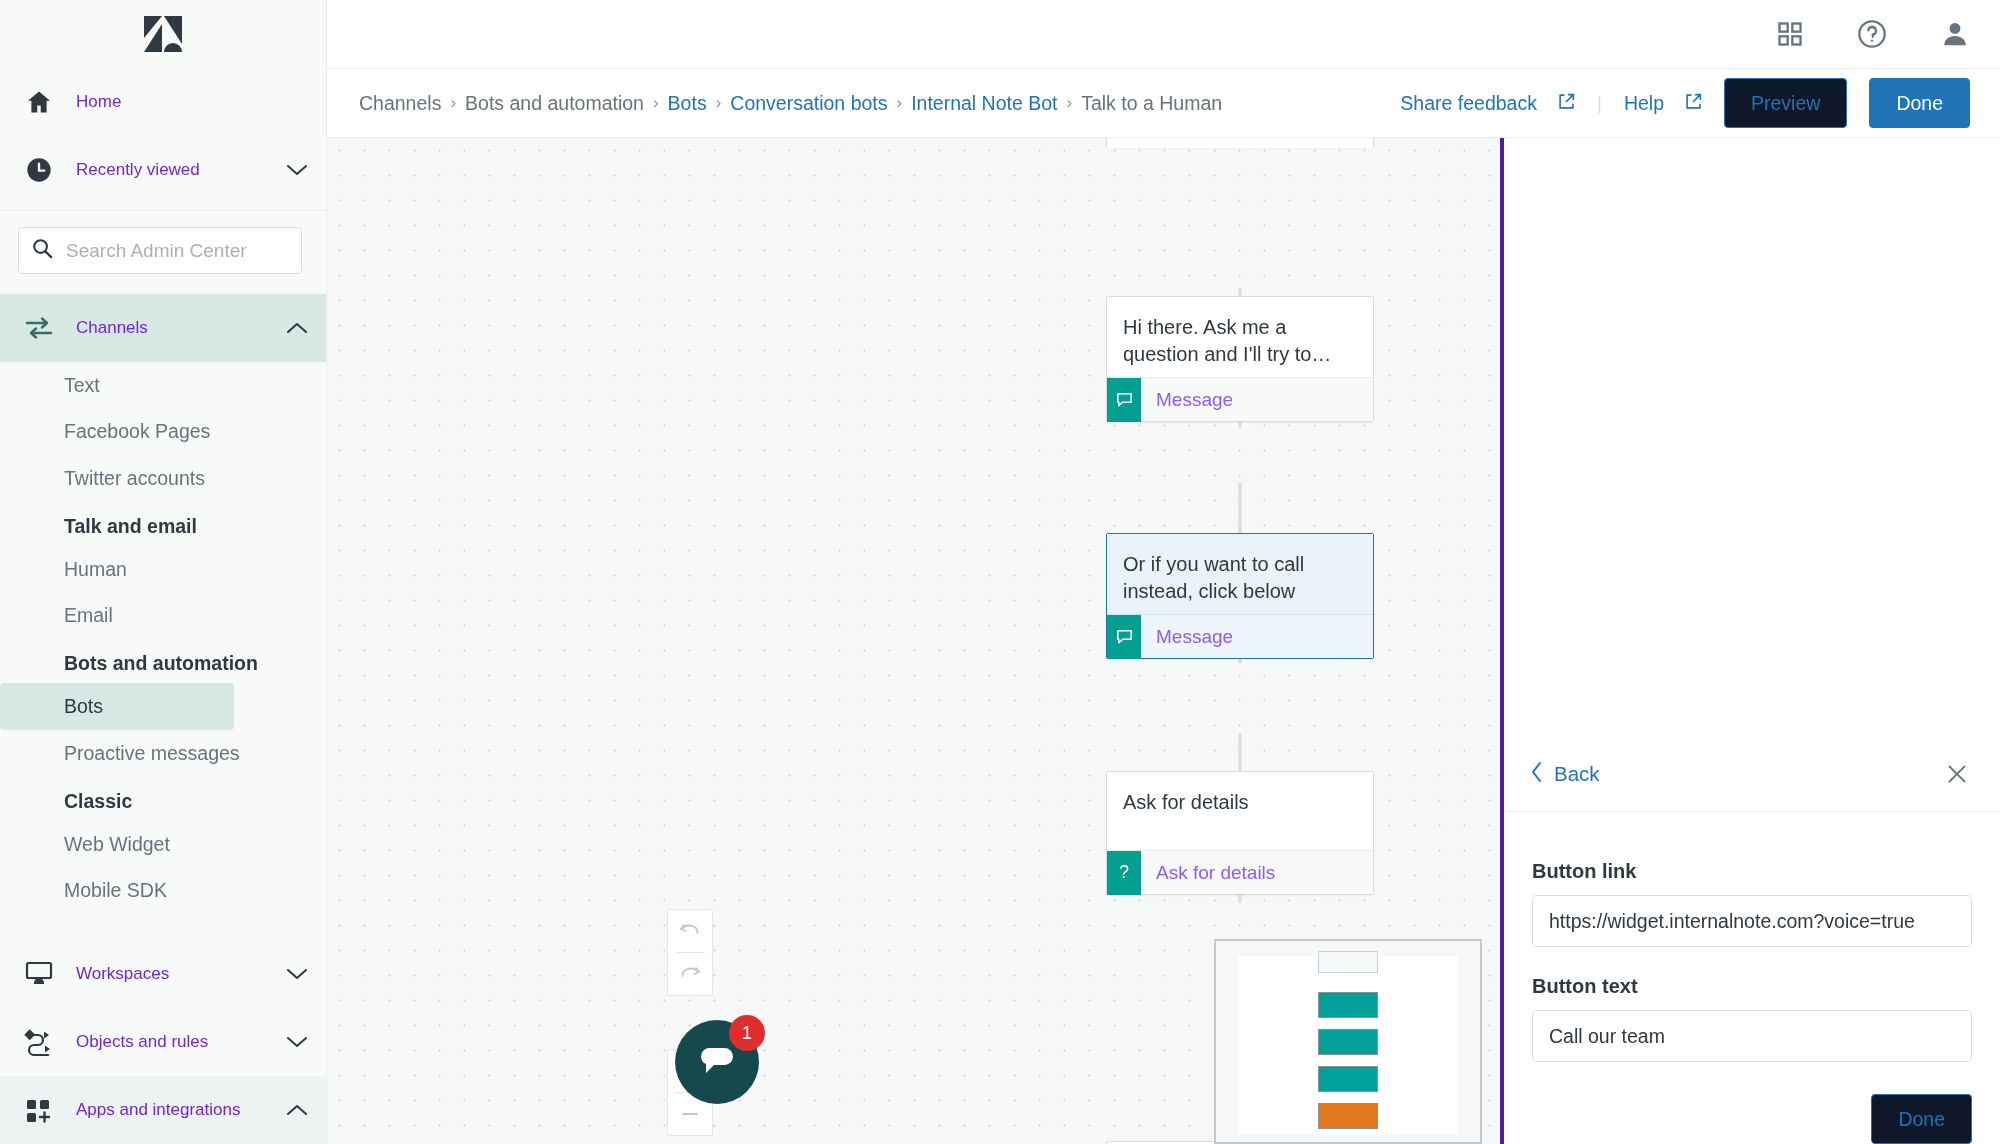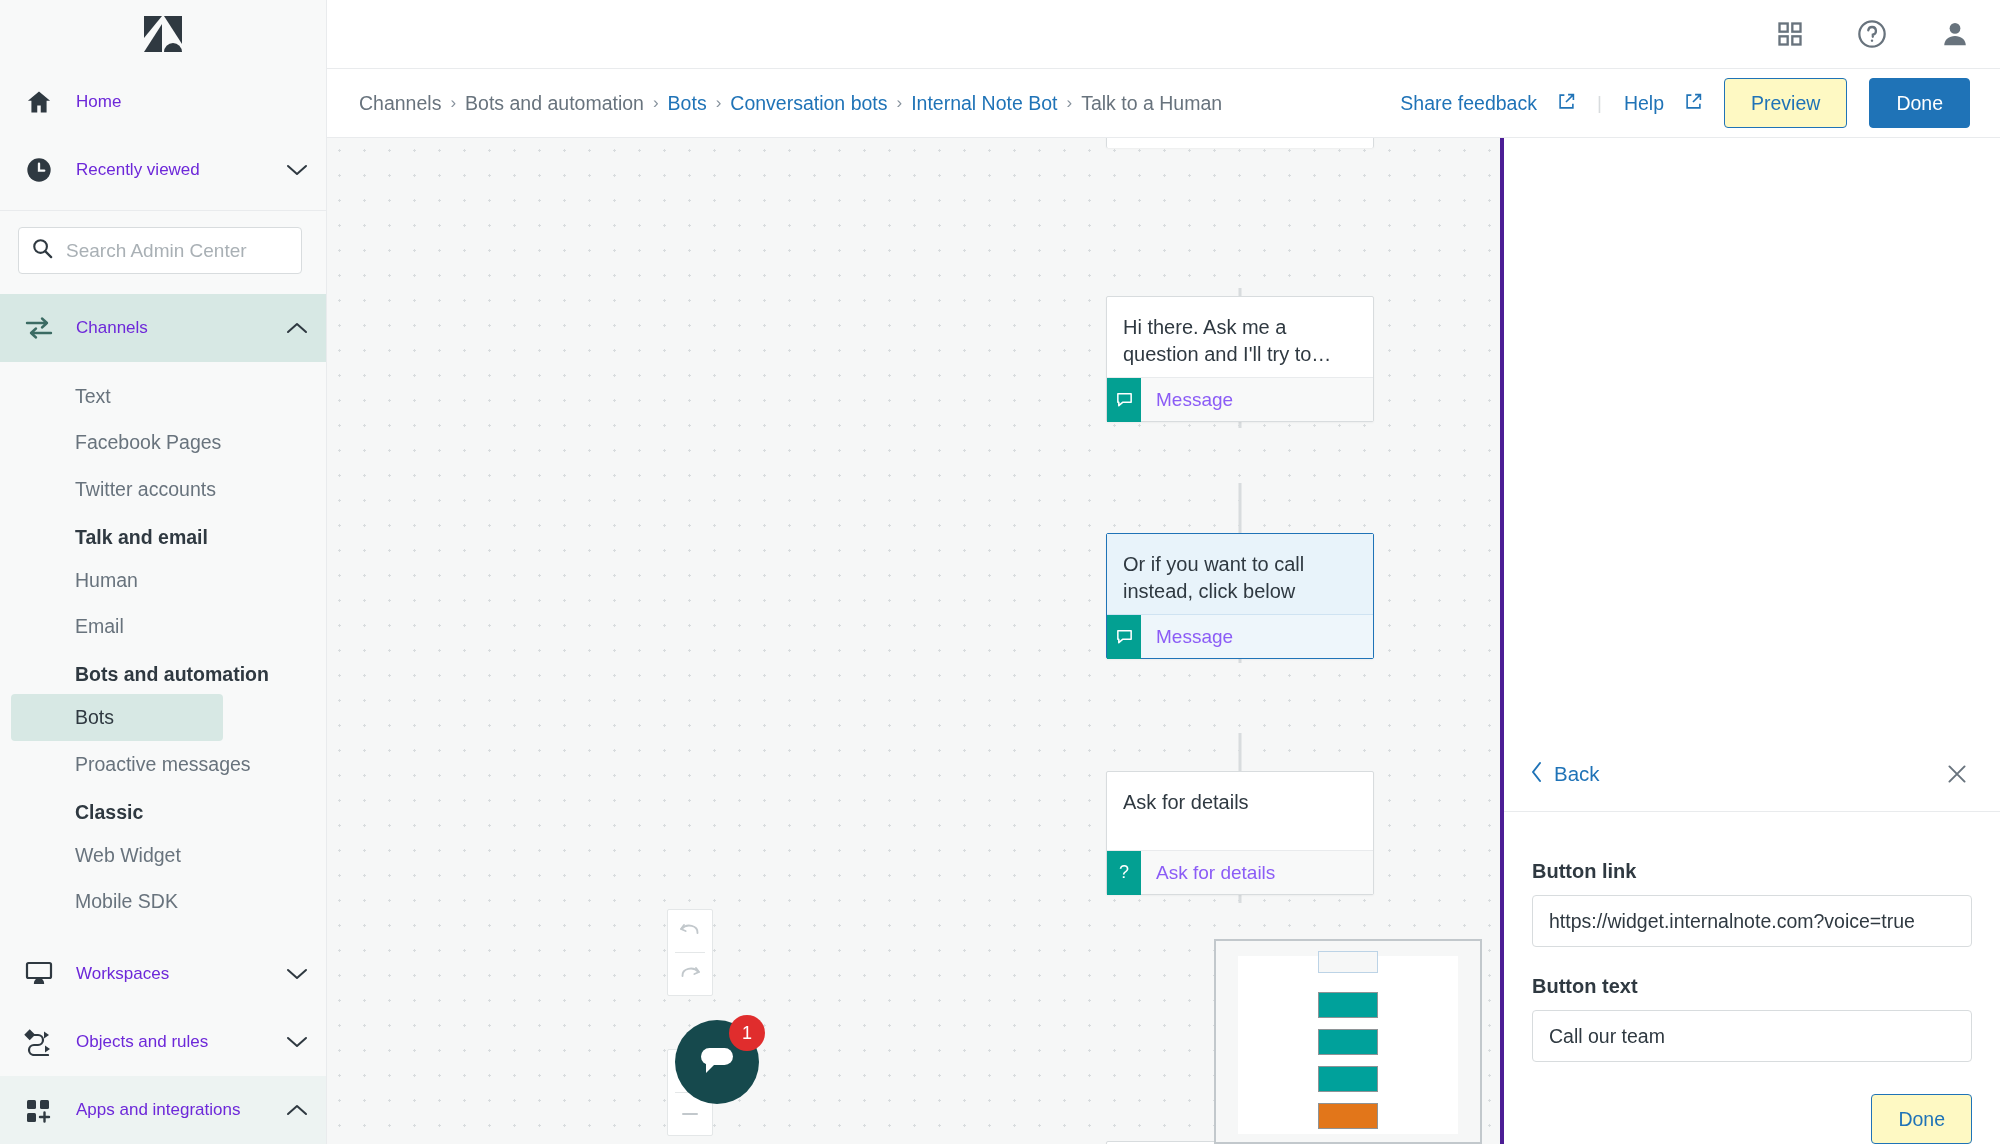--- a/index.html
+++ b/index.html
@@ -36,21 +36,21 @@
     height: 47px; background: #fff; border: 1px solid #d8dcde; border-radius: 4px;
     display: flex; align-items: center; padding: 0 12px; gap: 12px;
   }
   .search-box input {
     border: 0; outline: 0; font-size: 19px; color: #68737d;
     font-family: "Liberation Sans", sans-serif; background: transparent; width: 100%;
   }
   .search-box input::placeholder { color: #a9b0b5; }
 
   .nav-row.active-group { background: #d7e8e4; }
-  .sub-list { padding: 11px; }
+  .sub-list { padding: 0; }
   .sub-item {
     padding: 9px 0 9px 64px; font-size: 19.5px; color: #68737d; cursor: pointer;
     line-height: 1.45;
   }
   .sub-head {
     padding: 14px 0 8px 64px; font-size: 19.5px; color: #2f3941; font-weight: bold;
   }
   .sub-item.sel {
     background: #d7e8e4; color: #2f3941; margin-right: 92px; border-radius: 4px;
   }
@@ -74,21 +74,21 @@
   .crumbs .c { color: #68737d; }
   .crumbs .c.link { color: #1f73b7; cursor: pointer; }
   .crumbs .sep { color: #87929d; font-size: 17px; }
   .act { display: flex; align-items: center; gap: 22px; }
   .lnk { color: #1f73b7; font-size: 19.5px; cursor: pointer; display: flex; align-items: center; gap: 21px; }
   .pipe { color: #d8dcde; font-size: 19px; }
   .btn {
     height: 50px; padding: 0 26px; border-radius: 4px; font-size: 19.5px;
     display: flex; align-items: center; cursor: pointer; font-family: "Liberation Sans", sans-serif;
   }
-  .btn.secondary { border: 1px solid #1f73b7; color: #1f73b7; background: #fef9c3; }
+  .btn.secondary { border: 1px solid #1f73b7; color: #1f73b7; background: #0f172a; }
   .btn.primary { border: 1px solid #1f73b7; color: #fff; background: #1f73b7; }
 
   
   .body-area { flex: 1; display: flex; position: relative; overflow: hidden; }
   .canvas {
     flex: 1; position: relative; background-color: #f6f7f7;
     background-image: radial-gradient(circle, #d8dcde 1.1px, transparent 1.2px);
     background-size: 25px 25px;
     overflow: hidden;
   }

